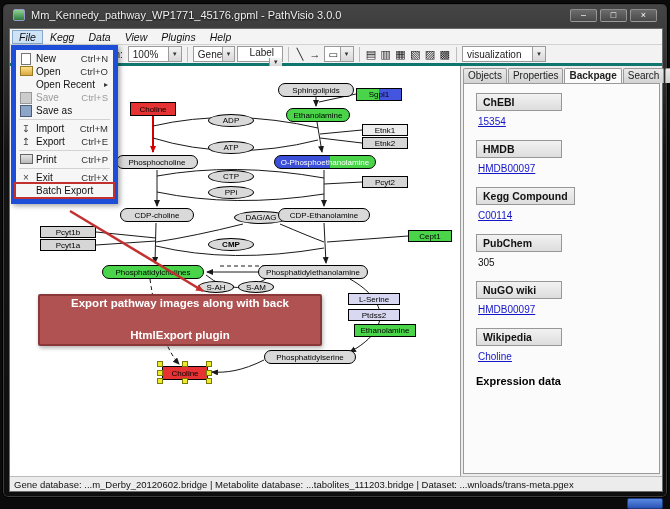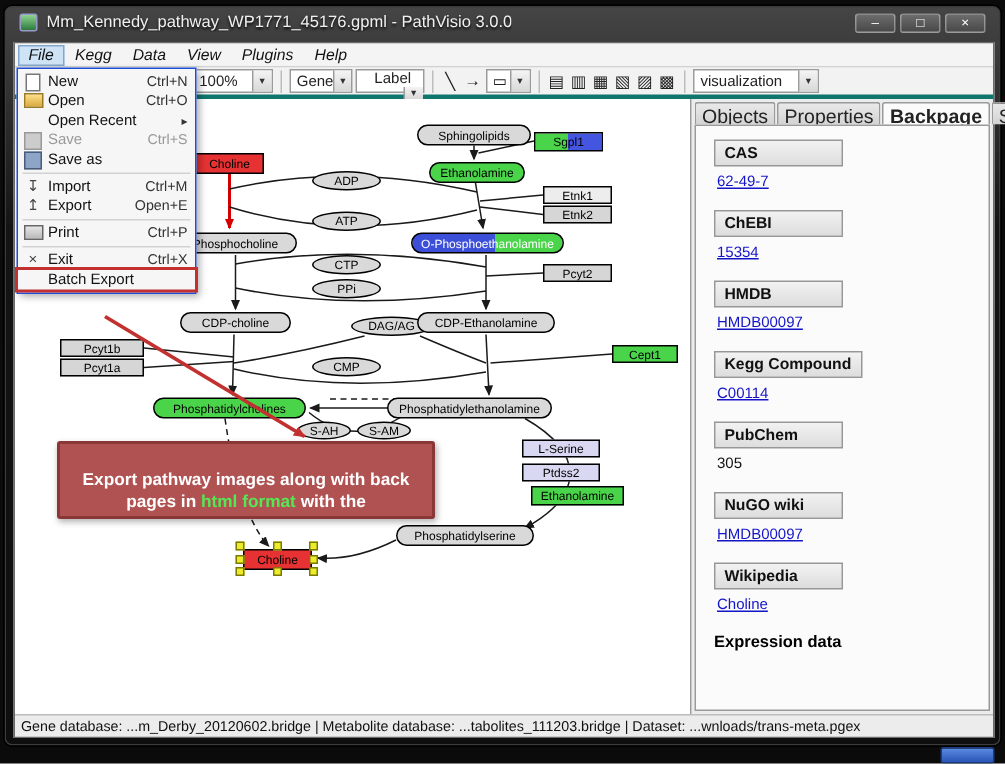--- a/index.html
+++ b/index.html
@@ -21,31 +21,31 @@
 .tb-btn.disabled{opacity:.45;}
 .tb-sep{width:1px;height:15px;background:#bdbdbd;margin:0 3px;flex:0 0 1px;}
 .tb-label{margin:0 3px 0 2px;}
 .combo{background:#fff;border:1px solid #9b9b9b;height:16px;display:flex;align-items:center;font-size:10px;padding-left:4px;flex:0 0 auto;}
 .combo .arrow-box{margin-left:auto;width:13px;height:100%;background:linear-gradient(#f4f4f4,#d8d8d8);border-left:1px solid #9b9b9b;font-size:7px;display:flex;align-items:center;justify-content:center;color:#333;}
 .push-right{margin-left:auto;margin-right:112px;}
 .main{flex:1;display:flex;min-height:0;}
 .canvas{flex:1;position:relative;background:#fff;border-right:1px solid #9a9a9a;overflow:hidden;}
 .sidebar{width:201px;background:#ececec;display:flex;flex-direction:column;font-size:10px;flex:0 0 201px;}
 .tabs{display:flex;height:17px;padding:2px 0 0 2px;gap:1px;flex:0 0 17px;}
-.tab{background:linear-gradient(#e9e9e9,#d3d3d3);border:1px solid #9a9a9a;border-bottom:none;padding:1px 4px;font-size:13px;border-radius:2px 2px 0 0;white-space:nowrap;color:#222;}
+.tab{background:linear-gradient(#e9e9e9,#d3d3d3);border:1px solid #9a9a9a;border-bottom:none;padding:1px 4px;font-size:10px;border-radius:2px 2px 0 0;white-space:nowrap;color:#222;}
 .tab.active{background:#fbfbfb;font-weight:bold;}
 .side-content{flex:1;background:#fbfbfb;border:1px solid #9a9a9a;margin:0 2px 2px 2px;padding:9px 12px 4px 12px;overflow:hidden;}
 .xref-heading{color:#1414a8;font-weight:bold;font-size:12px;margin-bottom:13px;}
 .xref-section{margin-bottom:13px;}
 .xref-header{display:inline-block;min-width:86px;background:linear-gradient(#f2f2f2,#dddddd);border:1px solid #979797;padding:2px 6px;font-size:10.5px;font-weight:bold;color:#111;}
 .xref-value{display:block;margin:5px 0 0 2px;font-size:10px;color:#111;}
 a.link{color:#1515c8;text-decoration:underline;cursor:pointer;}
 .expr-heading{font-weight:bold;font-size:11px;margin-top:2px;color:#000;}
 .statusbar{height:15px;background:#ececec;border-top:1px solid #bcbcbc;font-size:9.5px;display:flex;align-items:center;padding-left:4px;color:#111;flex:0 0 15px;white-space:nowrap;overflow:hidden;}
-.filemenu{position:absolute;left:1px;top:16px;width:120px;background:#f6f6f6;border:1px solid #1d4ed8;box-shadow:2px 2px 5px rgba(0,0,0,.35);z-index:30;padding:2px 0;}
+.filemenu{position:absolute;left:1px;top:16px;width:107px;background:#f6f6f6;border:5px solid #1d4ed8;box-shadow:2px 2px 5px rgba(0,0,0,.35);z-index:30;padding:2px 0;}
 .fm-item{display:flex;align-items:center;height:13px;font-size:10px;padding:0 5px 0 3px;color:#111;}
 .fm-item.disabled{color:#9a9a9a;}
 .fm-item.highlight{outline:2px solid #c23030;outline-offset:0;}
 .fm-icon{width:14px;flex:0 0 14px;height:11px;margin-right:3px;font-size:10px;line-height:11px;text-align:center;color:#444;}
 .fm-icon.ic-new::before{content:"";display:inline-block;width:8px;height:10px;background:#fff;border:1px solid #777;}
 .fm-icon.ic-open::before{content:"";display:inline-block;width:11px;height:8px;background:linear-gradient(#ffe08a,#d9a93f);border:1px solid #9a7a23;}
 .fm-icon.ic-save::before,.fm-icon.ic-saveas::before{content:"";display:inline-block;width:10px;height:10px;background:#8da6c8;border:1px solid #4a5c77;}
 .fm-item.disabled .fm-icon.ic-save::before{background:#ccc;border-color:#999;}
 .fm-icon.ic-print::before{content:"";display:inline-block;width:11px;height:8px;background:linear-gradient(#e6e6e6,#b9b9b9);border:1px solid #666;}
 .fm-label{flex:0 0 auto;}
@@ -54,21 +54,21 @@
 .fm-sub{margin-left:auto;font-size:8px;color:#333;}
 .fm-sep{height:1px;background:#d2d2d2;margin:2px 3px;}
 .tb-ic{display:inline-block;}
 .tb-ic.ic-new{width:9px;height:11px;background:#fff;border:1px solid #777;}
 .tb-ic.ic-open{width:12px;height:9px;background:linear-gradient(#ffe08a,#d9a93f);border:1px solid #9a7a23;}
 .tb-ic.ic-save{width:11px;height:11px;background:#8da6c8;border:1px solid #4a5c77;}
 .pnode{position:absolute;border:1px solid #000;display:flex;align-items:center;justify-content:center;font-size:8px;background:#d9d9d9;color:#000;white-space:nowrap;overflow:hidden;z-index:3;}
 .pnode.rounded{border-radius:7px;}
 .pnode.ellipse{border-radius:50%;}
 .handle{position:absolute;width:6px;height:6px;background:#ecec2a;border:1px solid #7a7a00;z-index:6;}
-.callout{position:absolute;left:28px;top:228px;width:252px;height:52px;background:#b05252;border:2px solid #8a3737;color:#fff;font-weight:bold;font-size:11.5px;text-align:center;display:flex;flex-direction:column;justify-content:flex-end;line-height:1.35;z-index:20;border-radius:2px;box-shadow:1px 2px 4px rgba(0,0,0,.3);}
+.callout{position:absolute;left:28px;top:228px;width:284px;height:52px;background:#b05252;border:2px solid #8a3737;color:#fff;font-weight:bold;font-size:11.5px;text-align:center;display:flex;flex-direction:column;justify-content:space-between;line-height:1.35;z-index:20;border-radius:2px;box-shadow:1px 2px 4px rgba(0,0,0,.3);}
 .callout .hl{color:#54e854;}
 svg.edges{position:absolute;left:0;top:0;z-index:1;}
 .annotation-arrow{position:absolute;left:0;top:0;z-index:40;pointer-events:none;}
 .taskbar-fragment{position:absolute;left:627px;top:498px;width:36px;height:11px;background:linear-gradient(#5a8ae0,#2a55b8);border:1px solid #1c3a80;border-radius:2px;}
 </style>
 </head>
 <body>
 
 <div class="screen">
   <div class="frame">
@@ -194,40 +194,40 @@
               <path d="M352,64 L310,68" fill="none" stroke="#1a1a1a" stroke-width="1"></path>
               <path d="M352,77 L310,72" fill="none" stroke="#1a1a1a" stroke-width="1"></path>
               <path d="M352,116 L314,118" fill="none" stroke="#1a1a1a" stroke-width="1"></path>
               <path d="M86,166 L146,172" fill="none" stroke="#1a1a1a" stroke-width="1"></path>
               <path d="M86,179 L146,175" fill="none" stroke="#1a1a1a" stroke-width="1"></path>
               <path d="M398,170 L317,176" fill="none" stroke="#1a1a1a" stroke-width="1"></path>
             </svg>
 
           <div class="callout">
             <div>Export pathway images along with back</div>
-            <div><span>pages in </span><span class="hl">html format</span><span> with the</span></div>
+            <div>HtmlExport plugin</div>
           </div>
         <div class="pnode rounded" style="left: 268px; top: 17px; width: 76px; height: 14px;">Sphingolipids</div>
             <div class="pnode gene" style="left: 346px; top: 22px; width: 46px; height: 13px; background: linear-gradient(90deg, rgb(74, 212, 74) 50%, rgb(68, 85, 224) 50%);">Sgpl1</div>
             <div class="pnode gene" style="left: 120px; top: 36px; width: 46px; height: 14px; background: rgb(230, 50, 50);">Choline</div>
             <div class="pnode rounded" style="left: 276px; top: 42px; width: 64px; height: 14px; background: rgb(74, 212, 74);">Ethanolamine</div>
             <div class="pnode ellipse" style="left: 198px; top: 48px; width: 46px; height: 13px;">ADP</div>
             <div class="pnode gene" style="left: 352px; top: 58px; width: 46px; height: 12px; background: rgb(237, 237, 237);">Etnk1</div>
             <div class="pnode gene" style="left: 352px; top: 71px; width: 46px; height: 12px; background: rgb(214, 214, 214);">Etnk2</div>
             <div class="pnode ellipse" style="left: 198px; top: 75px; width: 46px; height: 13px;">ATP</div>
             <div class="pnode rounded" style="left: 106px; top: 89px; width: 82px; height: 14px;">Phosphocholine</div>
             <div class="pnode rounded" style="left: 264px; top: 89px; width: 102px; height: 14px; background: linear-gradient(90deg, rgb(59, 79, 216) 55%, rgb(74, 212, 74) 55%); color: rgb(255, 255, 255);">O-Phosphoethanolamine</div>
             <div class="pnode ellipse" style="left: 198px; top: 104px; width: 46px; height: 13px;">CTP</div>
             <div class="pnode gene" style="left: 352px; top: 110px; width: 46px; height: 12px; background: rgb(214, 214, 214);">Pcyt2</div>
             <div class="pnode ellipse" style="left: 198px; top: 120px; width: 46px; height: 13px;">PPi</div>
             <div class="pnode rounded" style="left: 110px; top: 142px; width: 74px; height: 14px;">CDP-choline</div>
             <div class="pnode ellipse" style="left: 224px; top: 145px; width: 54px; height: 13px;">DAG/AG</div>
             <div class="pnode rounded" style="left: 268px; top: 142px; width: 92px; height: 14px;">CDP-Ethanolamine</div>
             <div class="pnode gene" style="left: 398px; top: 164px; width: 44px; height: 12px; background: rgb(74, 212, 74);">Cept1</div>
-            <div class="pnode ellipse" style="left: 198px; top: 172px; width: 46px; height: 13px;">CMP</div>
+            <div class="pnode ellipse" style="left: 198px; top: 172px; width: 46px; height: 13px; font-weight: bold;">CMP</div>
             <div class="pnode gene" style="left: 30px; top: 160px; width: 56px; height: 12px; background: rgb(214, 214, 214);">Pcyt1b</div>
             <div class="pnode gene" style="left: 30px; top: 173px; width: 56px; height: 12px; background: rgb(214, 214, 214);">Pcyt1a</div>
             <div class="pnode rounded" style="left: 92px; top: 199px; width: 102px; height: 14px; background: rgb(74, 212, 74);">Phosphatidylcholines</div>
             <div class="pnode rounded" style="left: 248px; top: 199px; width: 110px; height: 14px;">Phosphatidylethanolamine</div>
             <div class="pnode ellipse" style="left: 188px; top: 215px; width: 36px; height: 12px;">S-AH</div>
             <div class="pnode ellipse" style="left: 228px; top: 215px; width: 36px; height: 12px;">S-AM</div>
             <div class="pnode gene" style="left: 338px; top: 227px; width: 52px; height: 12px; background: rgb(216, 216, 242);">L-Serine</div>
             <div class="pnode gene" style="left: 338px; top: 243px; width: 52px; height: 12px; background: rgb(216, 216, 242);">Ptdss2</div>
             <div class="pnode gene" style="left: 344px; top: 258px; width: 62px; height: 13px; background: rgb(74, 212, 74);">Ethanolamine</div>
             <div class="pnode rounded" style="left: 254px; top: 284px; width: 92px; height: 14px;">Phosphatidylserine</div>
@@ -245,21 +245,20 @@
         <div class="sidebar">
           <div class="tabs">
               <div class="tab">Objects</div>
               <div class="tab">Properties</div>
               <div class="tab active">Backpage</div>
               <div class="tab">Search</div>
               <div class="tab">Legend</div>
             </div>
           <div class="side-content">
             <div>
-                <div class="xref-section"><div class="xref-header">CAS</div><a class="xref-value link">62-49-7</a></div>
                 <div class="xref-section"><div class="xref-header">ChEBI</div><a class="xref-value link">15354</a></div>
                 <div class="xref-section"><div class="xref-header">HMDB</div><a class="xref-value link">HMDB00097</a></div>
                 <div class="xref-section"><div class="xref-header">Kegg Compound</div><a class="xref-value link">C00114</a></div>
                 <div class="xref-section"><div class="xref-header">PubChem</div><div class="xref-value">305</div></div>
                 <div class="xref-section"><div class="xref-header">NuGO wiki</div><a class="xref-value link">HMDB00097</a></div>
                 <div class="xref-section"><div class="xref-header">Wikipedia</div><a class="xref-value link">Choline</a></div>
               </div>
             <div class="expr-heading">Expression data</div>
           </div>
         </div>
@@ -296,21 +295,21 @@
           </div>
           <div class="fm-sep"></div>
           <div class="fm-item">
             <span class="fm-icon">↧</span>
             <span class="fm-label">Import</span>
             <span class="fm-shortcut">Ctrl+M</span>
           </div>
           <div class="fm-item">
             <span class="fm-icon">↥</span>
             <span class="fm-label">Export</span>
-            <span class="fm-shortcut">Open+E</span>
+            <span class="fm-shortcut">Ctrl+E</span>
           </div>
           <div class="fm-sep"></div>
           <div class="fm-item">
             <span class="fm-icon ic-print"></span>
             <span class="fm-label">Print</span>
             <span class="fm-shortcut">Ctrl+P</span>
           </div>
           <div class="fm-sep"></div>
           <div class="fm-item">
             <span class="fm-icon">×</span>

